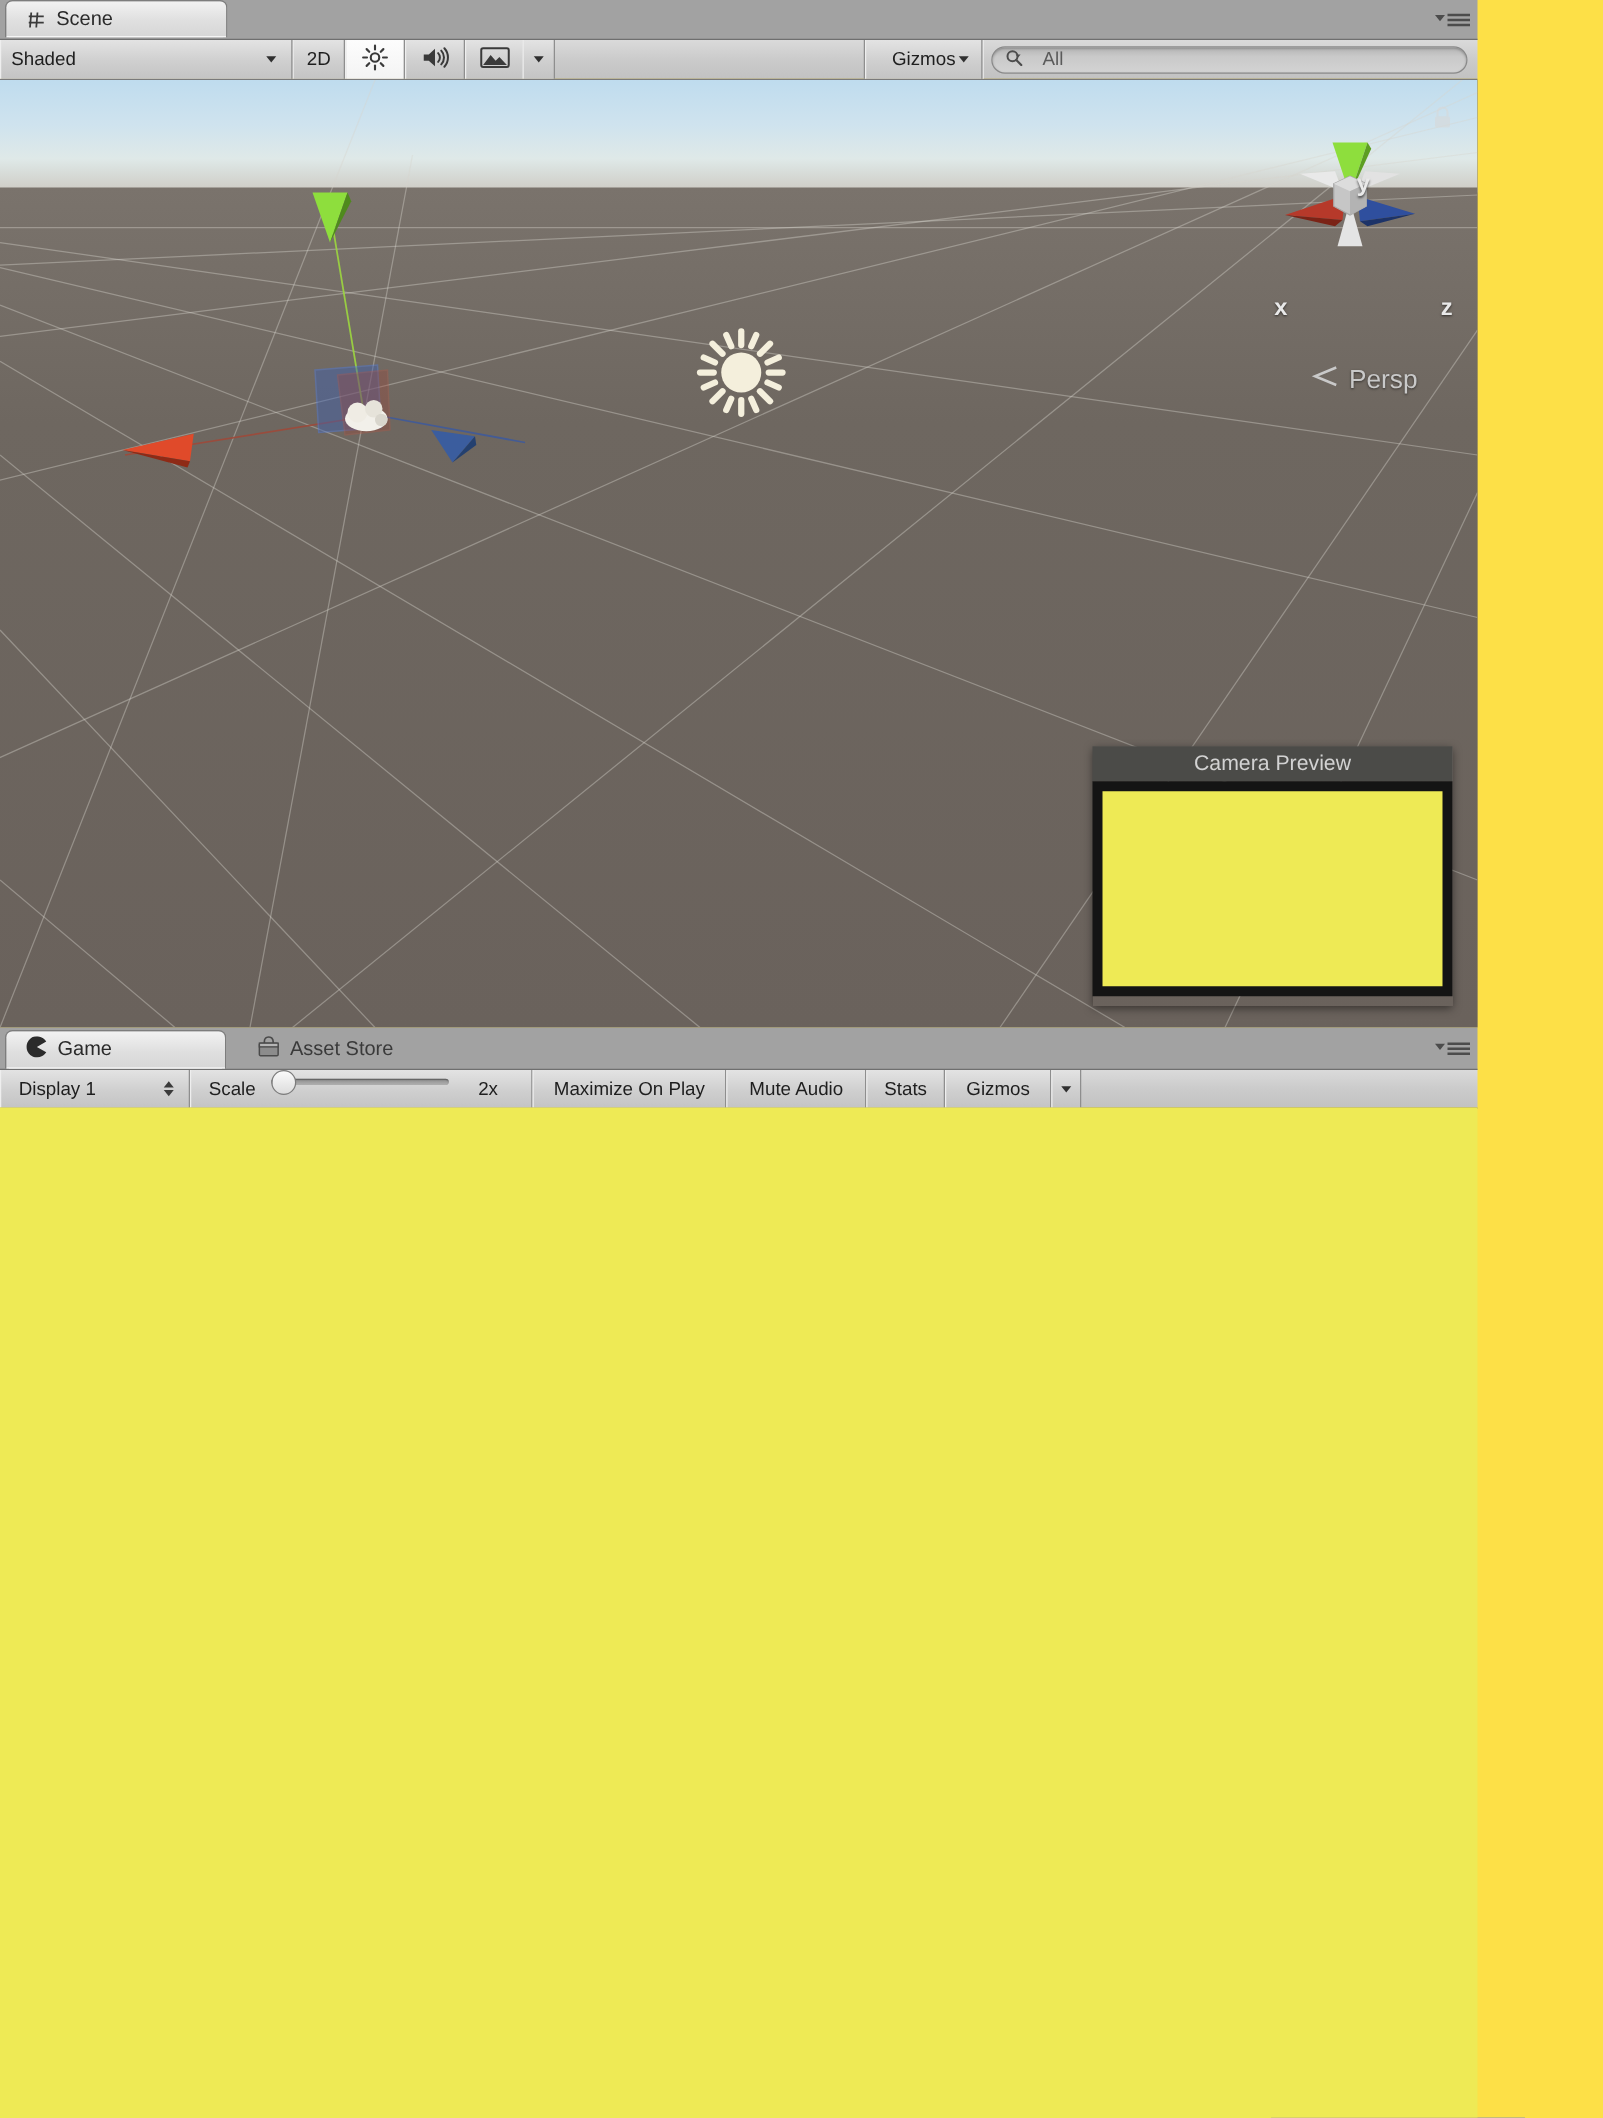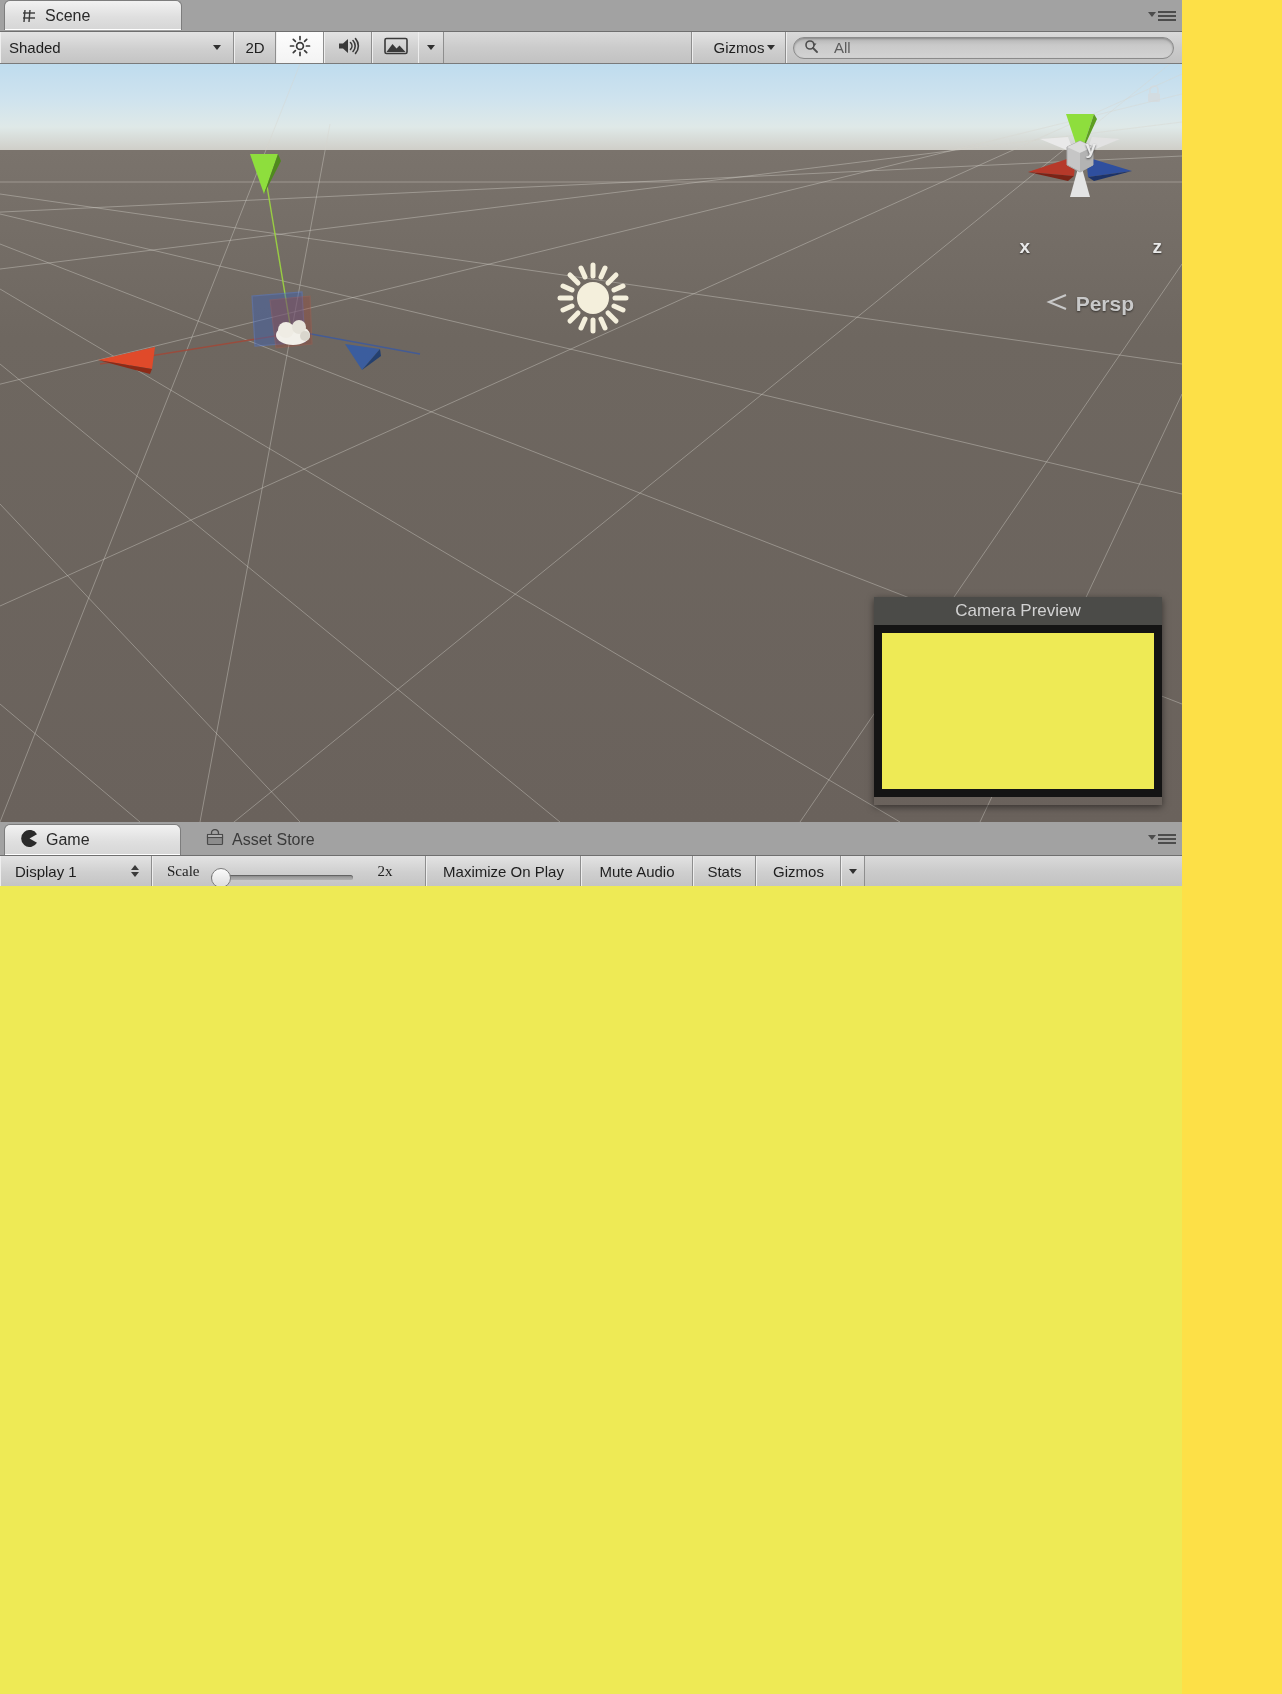--- a/index.html
+++ b/index.html
@@ -55,21 +55,21 @@
   .campreview .hdr{height:28px;background:#4b4b48;color:#d2d2d2;font-size:17px;
       display:flex;align-items:center;justify-content:center;}
   .campreview .frame{background:#141414;padding:8px;}
   .campreview .screen{background:#eeea55;}
 
   
   .persp{position:absolute;color:#c9c9c9;font-size:21px;text-shadow:0 1px 2px rgba(0,0,0,.55);}
 
   
   .gameview{background:#eeea55;}
-  .slider{display:flex;align-items:flex-end;gap:10px;font-family:Liberation Serif, serif;}
+  .slider{display:flex;align-items:flex-start;gap:10px;}
   .slider .track{position:relative;width:142px;height:5px;border-radius:3px;
       background:linear-gradient(to bottom,#8d8d8d,#b0b0b0);box-shadow:inset 0 1px 1px rgba(0,0,0,.35);}
   .slider .knob{position:absolute;left:0;top:-7px;width:18px;height:18px;border-radius:50%;
       background:linear-gradient(to bottom,#fbfbfb,#dcdcdc);border:1px solid #7c7c7c;}
 </style>
 </head>
 <body>
 
 <div class="root">
 
@@ -264,21 +264,21 @@
       <div class="glabel" style="right:86px;top:73px;font-weight:bold;">y</div>
       <div class="glabel" style="right:20px;top:172px;font-weight:bold;">z</div>
 
       <span style="position:absolute;right:20px;top:20px;opacity:.55;">
         <svg width="16" height="20" viewBox="0 0 16 20">
           <path d="M4 9V6a4 4 0 0 1 8 0v3" fill="none" stroke="#d8d8d8" stroke-width="1.7"></path>
           <rect x="2" y="9" width="12" height="9" rx="1.5" fill="#d8d8d8"></rect>
         </svg>
       </span>
 
-      <div class="persp" style="right:48px;top:228px;display:flex;align-items:center;gap:8px;font-weight:bold;">
+      <div class="persp" style="right:48px;top:228px;display:flex;align-items:center;gap:8px;">
         <span>
           <svg width="22" height="18" viewBox="0 0 22 18">
             <path d="M20 2 L3 9 L20 16" fill="none" stroke="#c9c9c9" stroke-width="2"></path>
           </svg>
         </span>
         <span>Persp</span>
       </div>
 
       <div class="campreview" style="left:874px;top:533px;width:288px;height:208px;">
         <div class="hdr">Camera Preview</div>

